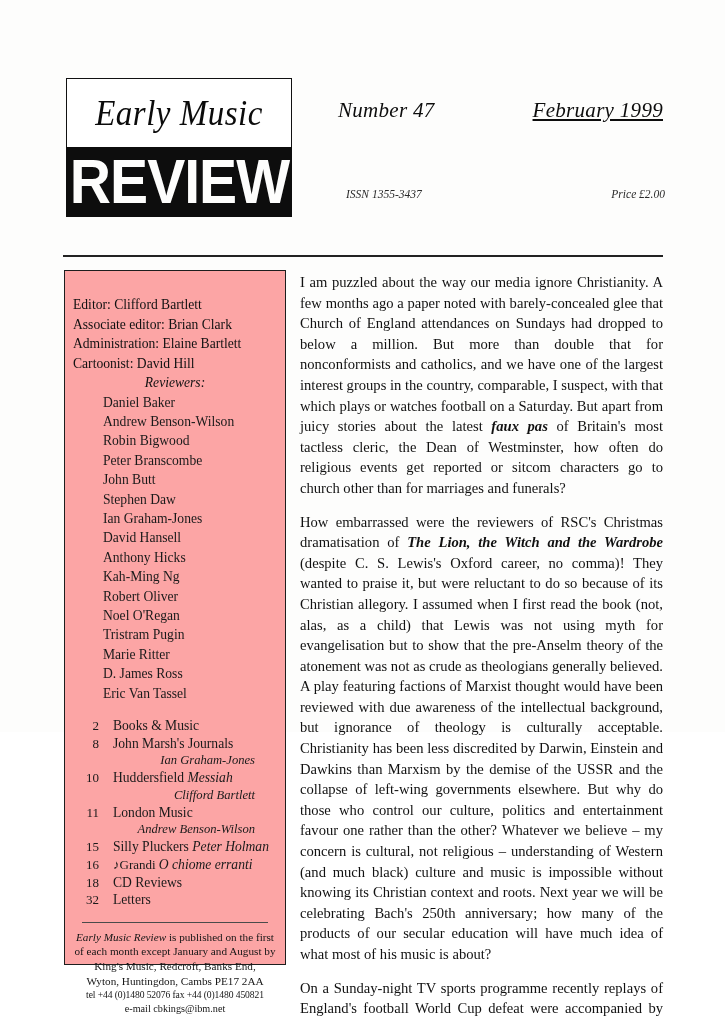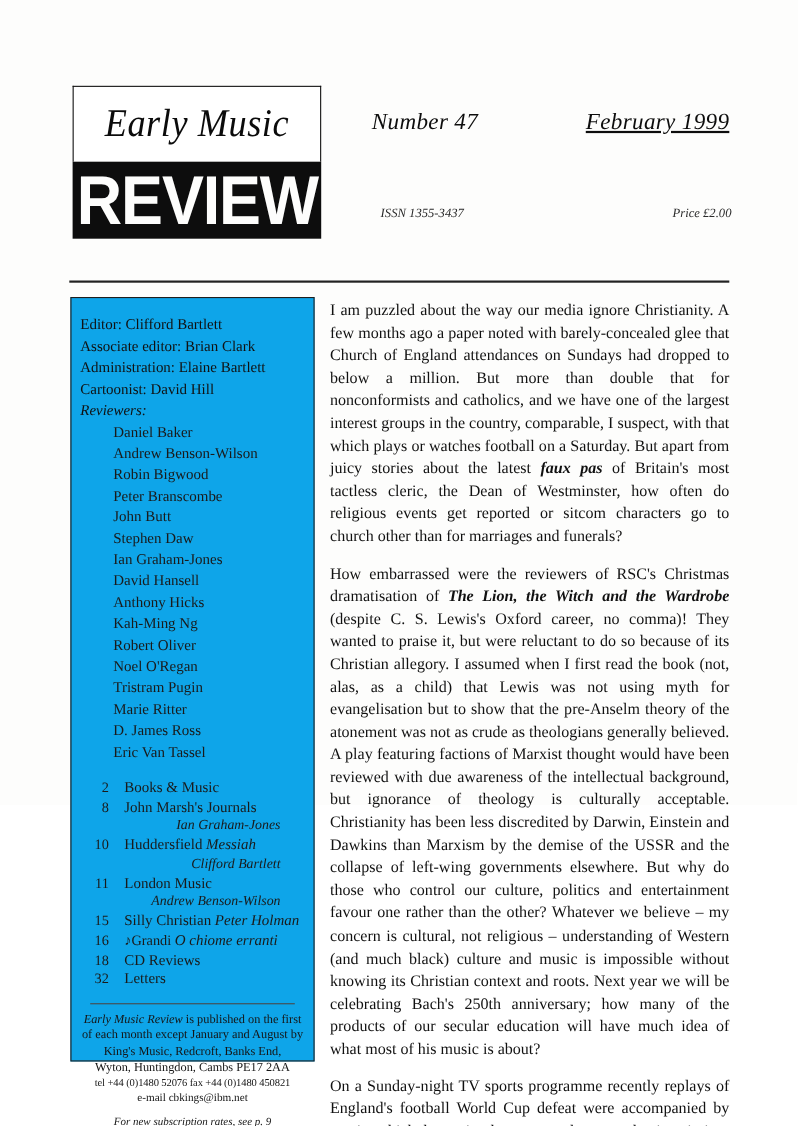--- a/index.html
+++ b/index.html
@@ -110,32 +110,33 @@
 
   
   .sidebar {
     position: absolute;
     left: 64px;
     top: 270px;
     width: 222px;
     height: 695px;
     border: 1.2px solid #1e1e1e;
     box-sizing: border-box;
-    padding: 14px 8px 0 8px;
-    background: #0ea5e9;
+    padding: 24px 8px 0 8px;
+    background: #fca5a5;
   }
   .staff {
     font-size: 13.6px;
     line-height: 19.5px;
     color: #111;
   }
   .staff div { white-space: nowrap; }
   .reviewers-label {
     font-style: italic;
     font-size: 13.6px;
+    text-align: center;
   }
   .reviewer-list {
     margin-top: 0px;
     padding-left: 30px;
     font-size: 13.6px;
     line-height: 19.4px;
   }
   .reviewer-list div { white-space: nowrap; }
 
   
@@ -294,21 +295,21 @@
       <div class="contents-author">Clifford Bartlett</div>
 
       <div class="contents-row">
         <span class="pg">11</span>
         <span class="ttl"><span>London Music</span><span class="ital"></span><span class="ital"></span></span>
       </div>
       <div class="contents-author">Andrew Benson-Wilson</div>
 
       <div class="contents-row">
         <span class="pg">15</span>
-        <span class="ttl"><span>Silly Christian </span><span class="ital"></span><span class="ital">Peter Holman</span></span>
+        <span class="ttl"><span>Silly Pluckers </span><span class="ital"></span><span class="ital">Peter Holman</span></span>
       </div>
 
       <div class="contents-row">
         <span class="pg">16</span>
         <span class="ttl"><span class="note-glyph">♪Grandi </span><span class="ital">O chiome erranti</span><span class="ital"></span></span>
       </div>
 
       <div class="contents-row">
         <span class="pg">18</span>
         <span class="ttl"><span>CD Reviews</span><span class="ital"></span><span class="ital"></span></span>

